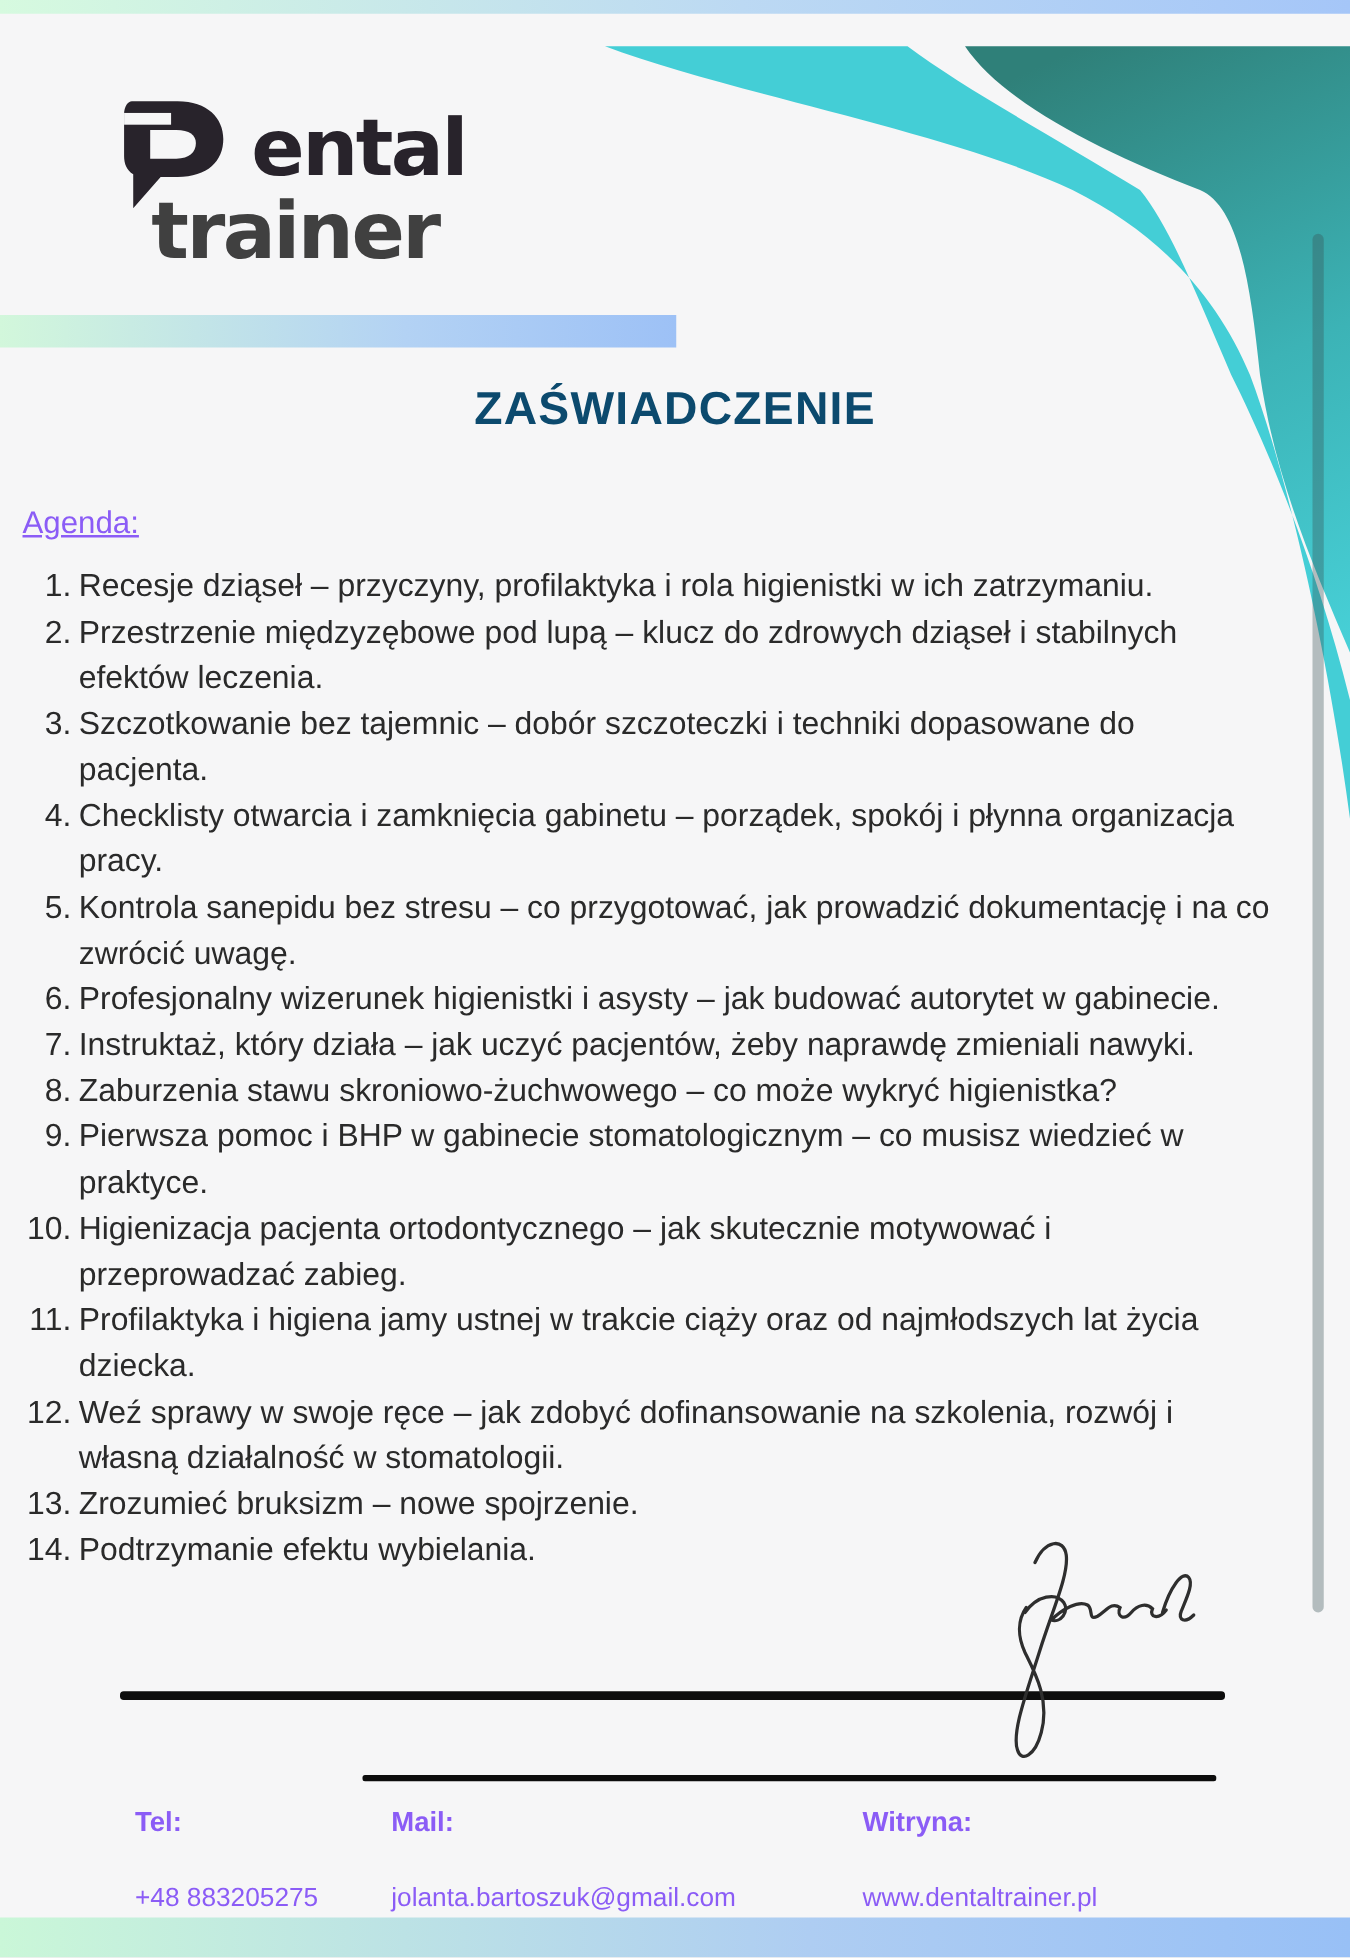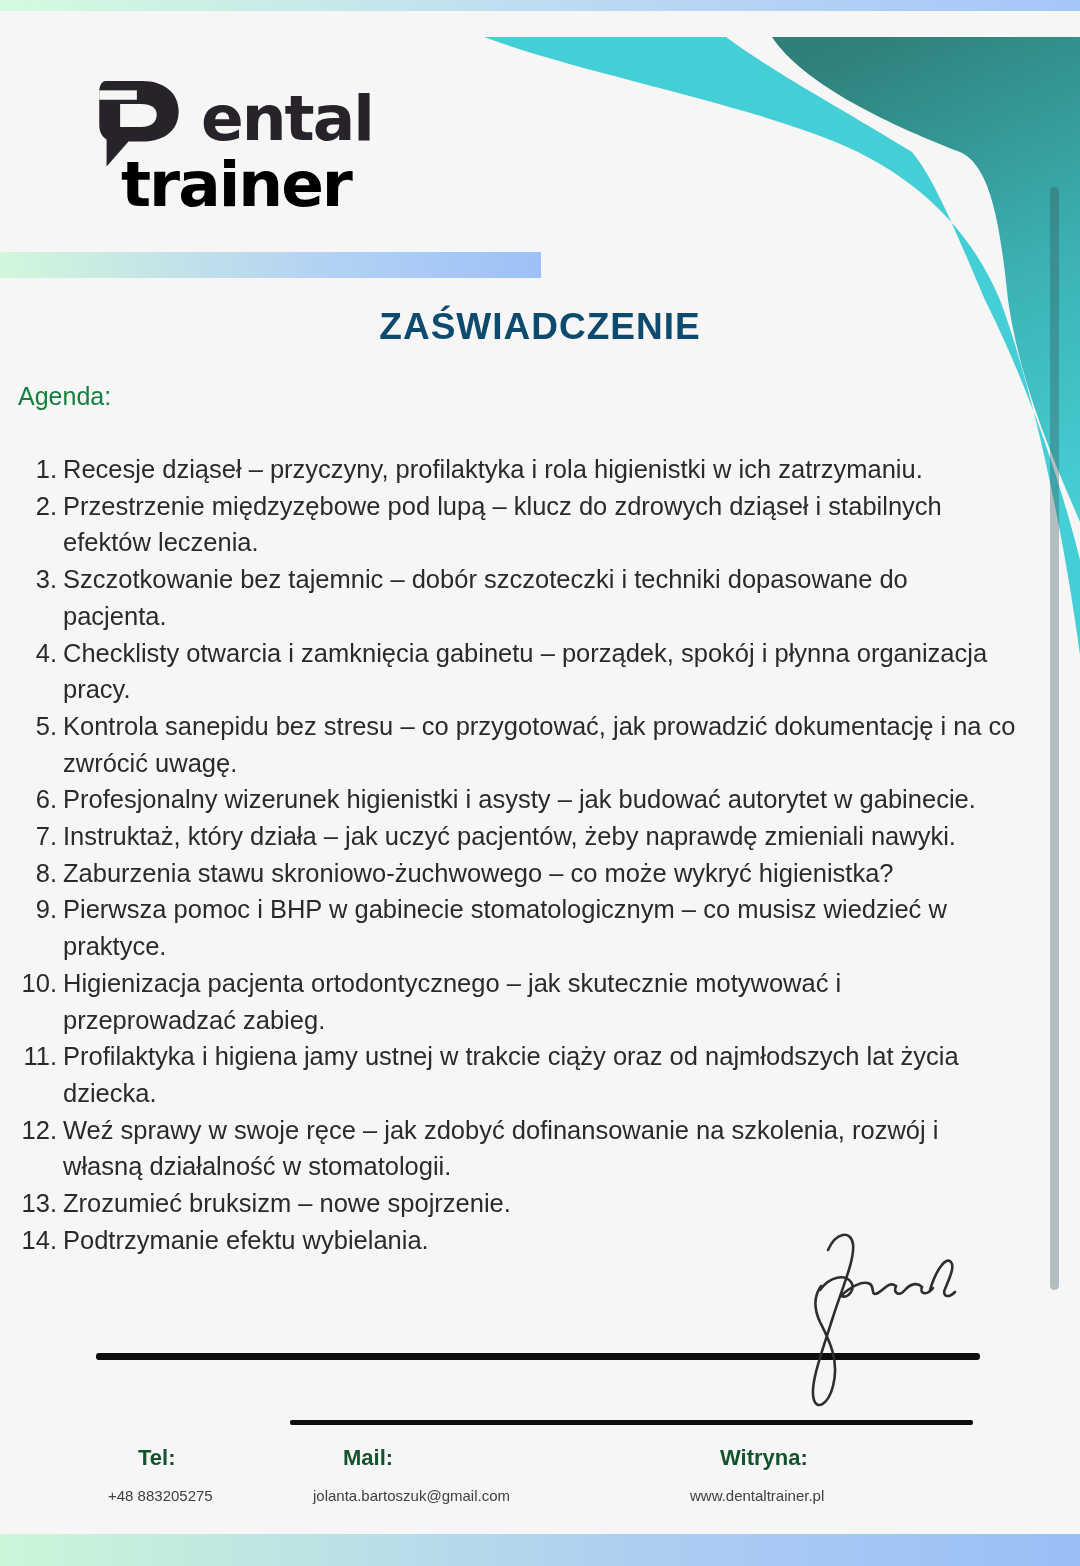--- a/index.html
+++ b/index.html
@@ -12,42 +12,42 @@
   .strip-top{position:absolute;left:0;top:0;width:1080px;height:11px;
     background:linear-gradient(90deg,#d6fadf 0%,#bcd9f3 55%,#a5c6f8 100%);}
   
   .decor{position:absolute;left:0;top:0;width:1080px;height:1566px;pointer-events:none;}
   
   .logo{position:absolute;left:93px;top:74px;width:330px;height:160px;}
   .logo svg{position:absolute;left:0;top:2px;}
   .logo .w1{position:absolute;left:108px;top:8px;font-family:"DejaVu Sans",sans-serif;
     font-size:63px;font-weight:600;letter-spacing:-2px;color:#28232b;}
   .logo .w2{position:absolute;left:28px;top:74px;font-family:"DejaVu Sans",sans-serif;
-    font-size:63px;font-weight:600;letter-spacing:-2px;color:#000000;}
+    font-size:63px;font-weight:600;letter-spacing:-2px;color:#404040;}
   
   .bar-mid{position:absolute;left:0;top:252px;width:541px;height:26px;
     background:linear-gradient(90deg,#d2f7db 0%,#b3d2f4 60%,#9dc1f6 100%);}
   
   .title{position:absolute;left:0;top:306px;width:1080px;text-align:center;
     font-size:37px;font-weight:700;letter-spacing:1px;color:#0c4a6e;}
   
-  .agenda-label{position:absolute;left:18px;top:382px;font-size:25px;color:#15803d;}
+  .agenda-label{position:absolute;left:18px;top:404px;font-size:25px;color:#8b5cf6;text-decoration:underline;}
   .agenda{position:absolute;left:0;top:451px;width:1016px;}
   .agenda ol{margin:0;padding:0;list-style:none;}
   .agenda li{display:flex;font-size:25.5px;line-height:36.7px;color:#2a2a2a;}
   .agenda .num{flex:0 0 57px;text-align:right;}
   .agenda .txt{margin-left:6px;flex:1;}
   
   .sig{position:absolute;left:770px;top:1226px;z-index:3;}
   .rule1{position:absolute;left:96px;top:1353px;width:884px;height:7px;background:#0d0d0d;border-radius:3px;z-index:2;}
   .rule2{position:absolute;left:290px;top:1420px;width:683px;height:5px;background:#0d0d0d;border-radius:2px;}
   
   .fcol{position:absolute;top:1445px;}
-  .fcol .flabel{font-size:22px;font-weight:700;color:#14532d;margin-left:30px;}
-  .fcol .fvalue{margin-top:16px;font-size:15px;color:#404040;}
+  .fcol .flabel{font-size:22px;font-weight:700;color:#8b5cf6;}
+  .fcol .fvalue{margin-top:36px;font-size:21px;color:#8b5cf6;}
   .fcol.tel{left:108px;} .fcol.mail{left:313px;} .fcol.web{left:690px;}
   .bar-bottom{position:absolute;left:0;top:1534px;width:1080px;height:32px;
     background:linear-gradient(90deg,#caf7d8 0%,#aecdf2 60%,#98c0f6 100%);}
 </style>
 </head>
 <body>
 
 <div class="page">
 
   <svg class="decor" viewBox="0 0 1080 1566" xmlns="http://www.w3.org/2000/svg">

